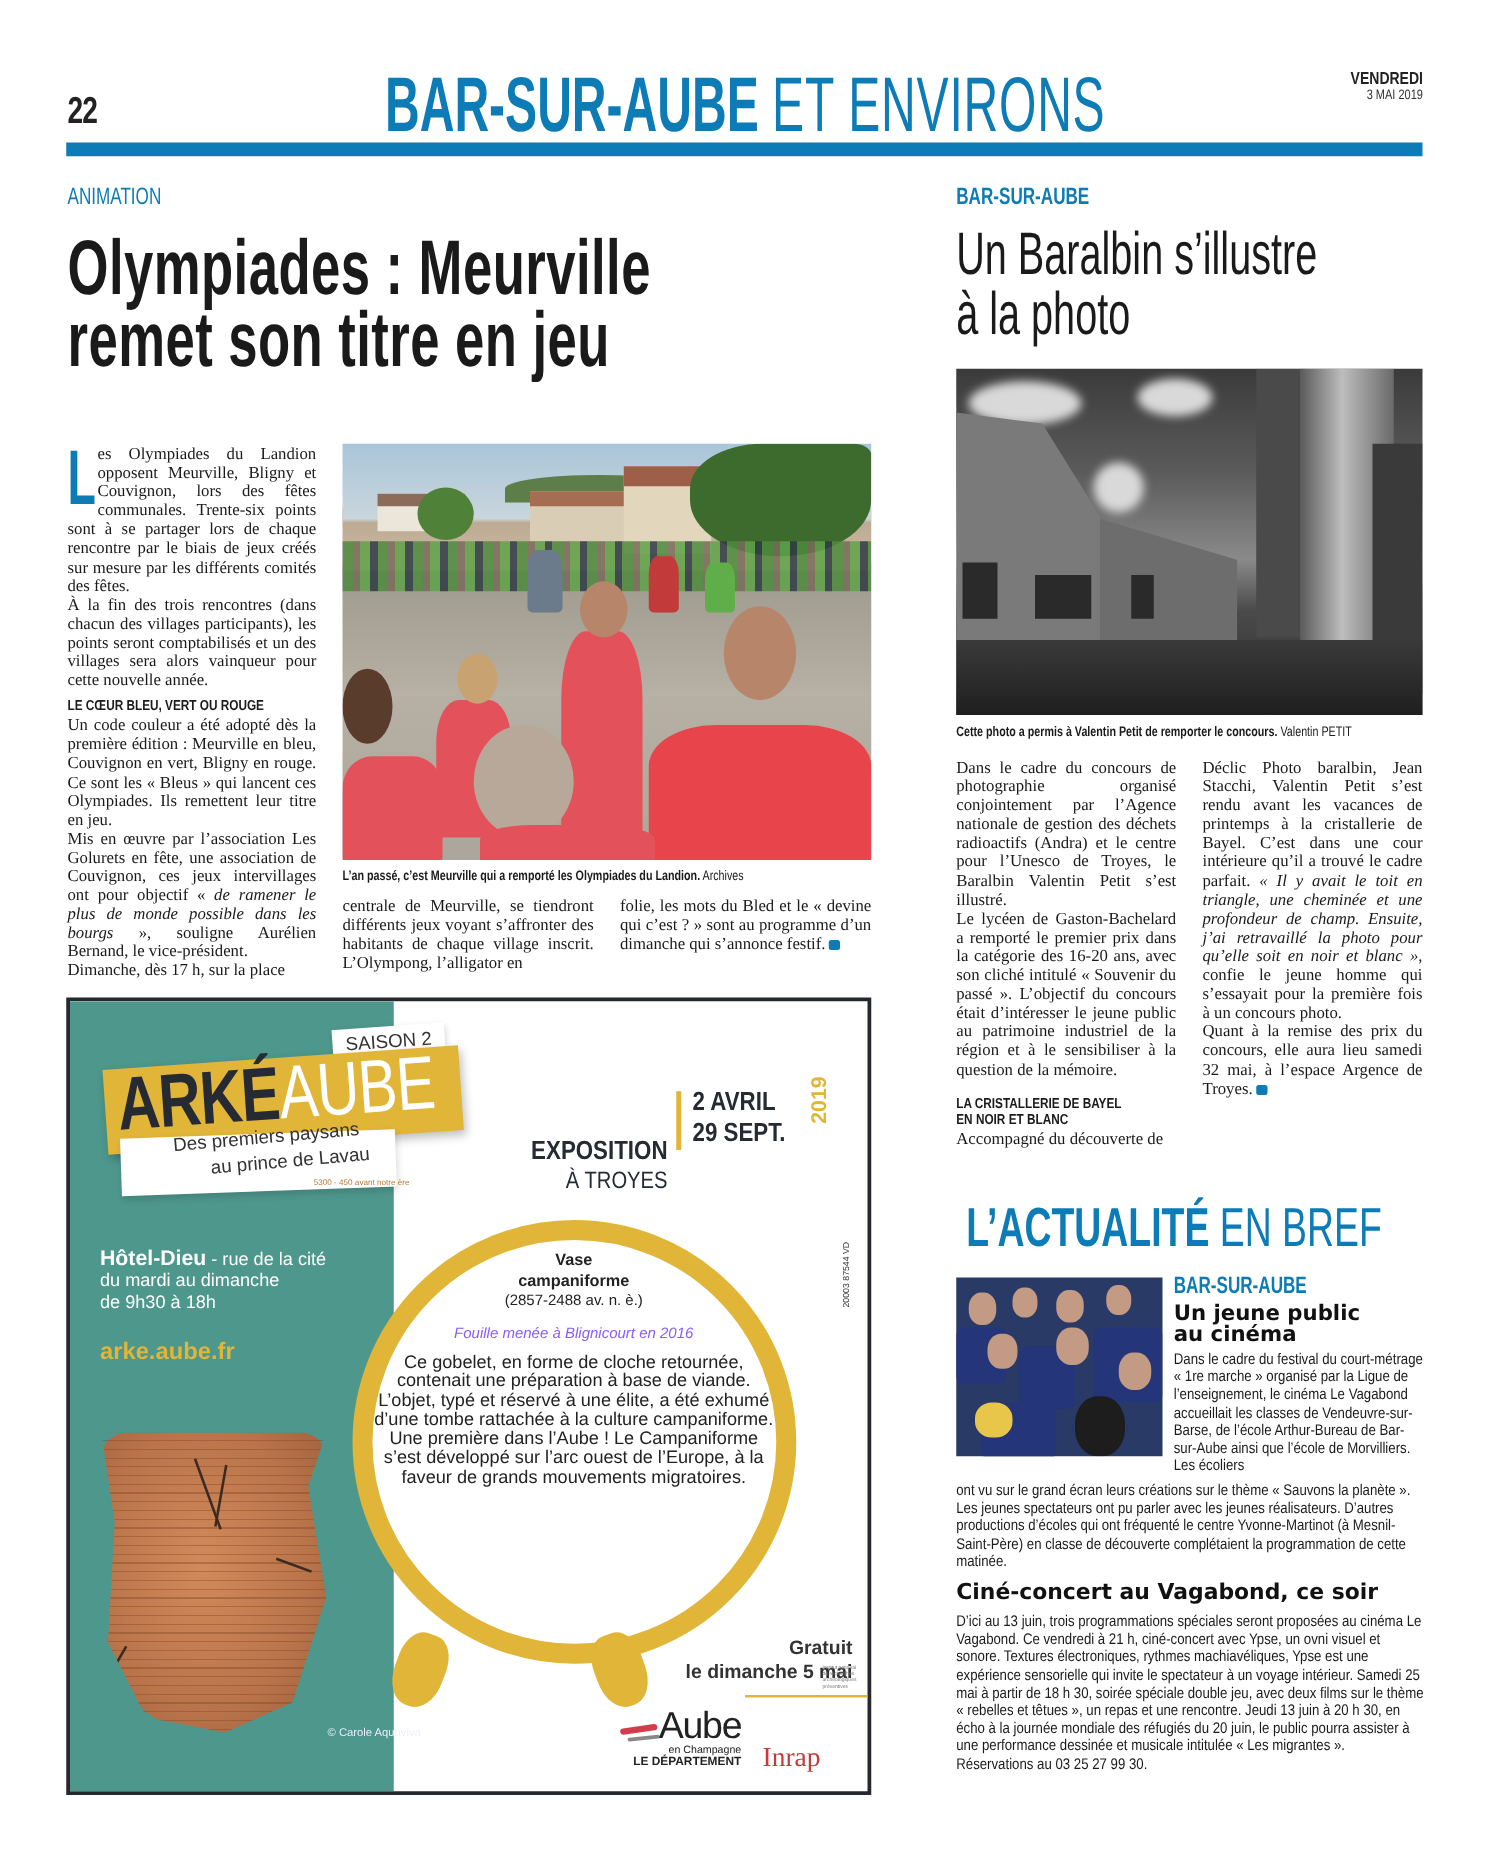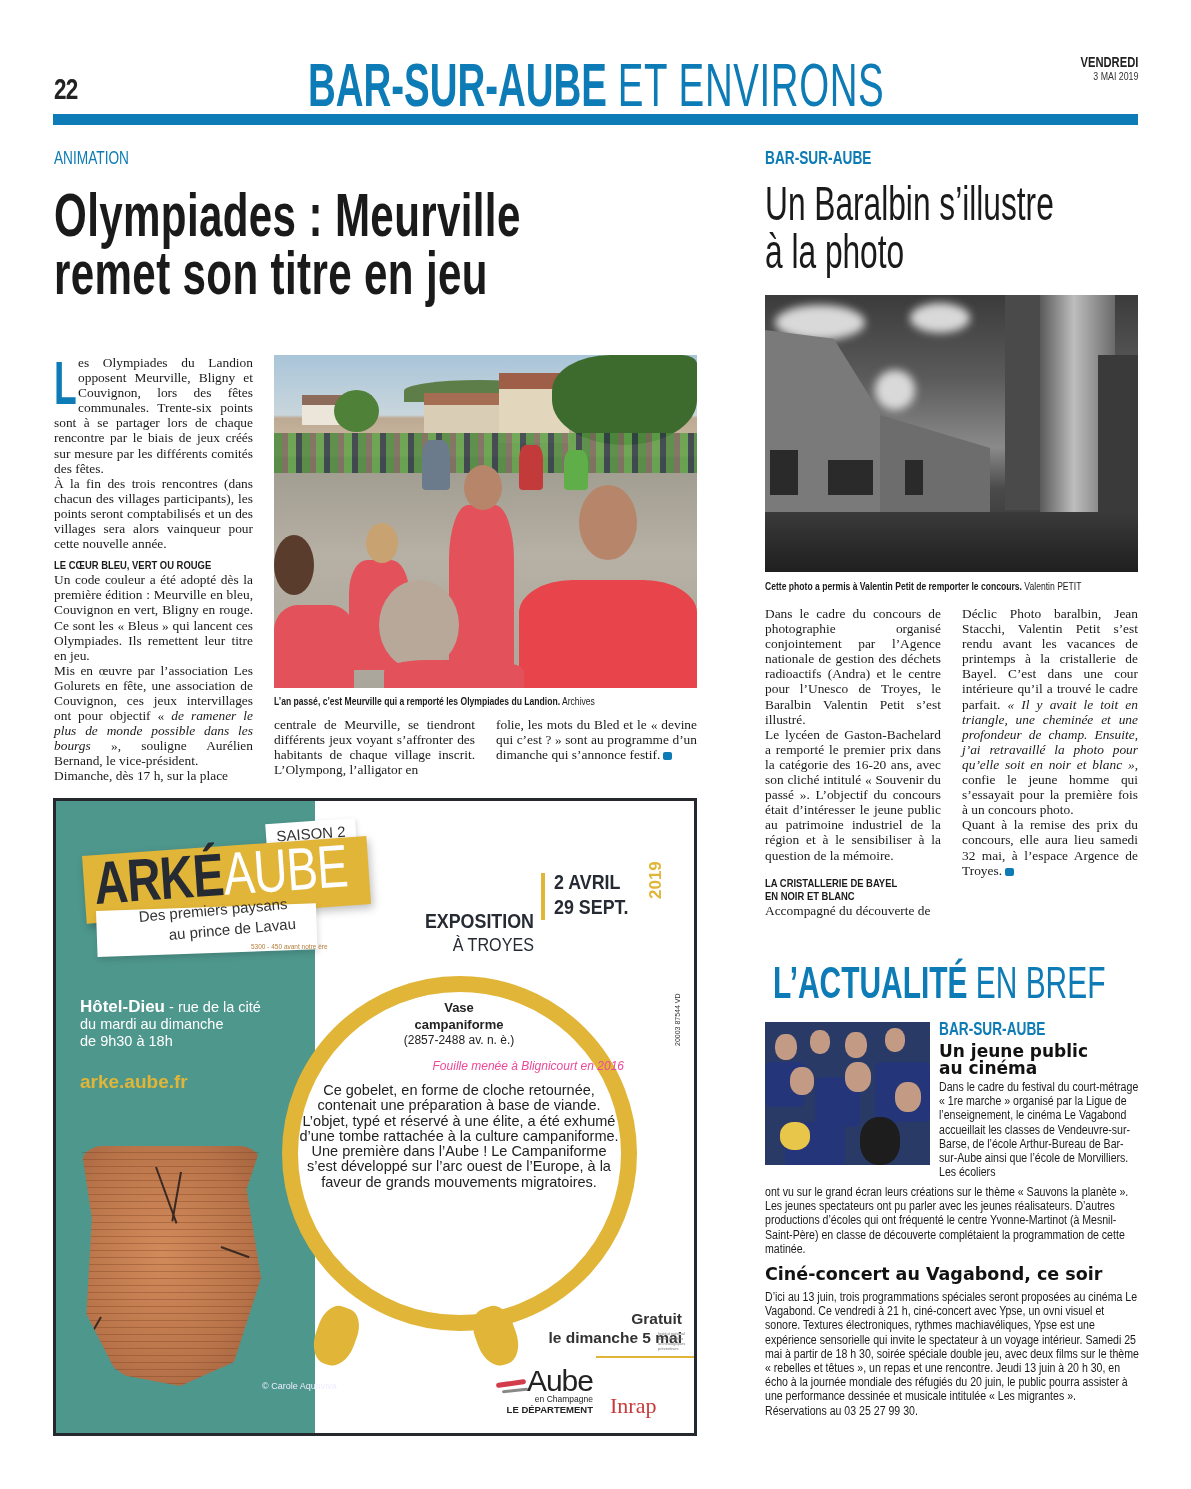--- a/index.html
+++ b/index.html
@@ -81,21 +81,21 @@
   .ad .vbar { position: absolute; left: 485px; top: 72px; width: 4px; height: 47px; background: #e1b538; }
   .ad .dates { position: absolute; left: 498px; top: 68px; font-family: "Liberation Sans", sans-serif; font-weight: bold; font-size: 21px; line-height: 25px; color: #262a33; transform: scaleX(0.85); transform-origin: left top; white-space: nowrap; }
   .ad .year { position: absolute; left: 590px; top: 98px; font-family: "Liberation Sans", sans-serif; font-weight: bold; font-size: 17px; color: #e1b538; transform: rotate(-90deg); transform-origin: left top; white-space: nowrap; }
   .ad .info { position: absolute; left: 24px; top: 197px; font-family: "Liberation Sans", sans-serif; color: #ffffff; font-size: 14.5px; line-height: 17px; }
   .ad .info b { font-size: 17px; }
   .ad .url { position: absolute; left: 24px; top: 270px; font-family: "Liberation Sans", sans-serif; font-weight: bold; font-size: 19px; color: #e1b538; }
   .ad .ring { position: absolute; left: 226px; top: 175px; width: 355px; height: 355px; border: 16px solid #e1b538; border-radius: 50%; background: #ffffff; }
   .ad .ring-text { position: absolute; left: 238px; top: 198px; width: 330px; text-align: center; font-family: "Liberation Sans", sans-serif; color: #222; }
   .ad .ring-text .t1 { font-weight: bold; font-size: 13px; line-height: 17px; }
   .ad .ring-text .t2 { font-weight: normal; font-size: 12px; line-height: 14px; }
-  .ad .ring-text .t3 { font-style: italic; font-size: 12px; color: #ec4899; margin-top: 12px; text-align: right; }
+  .ad .ring-text .t3 { font-style: italic; font-size: 12px; color: #8b5cf6; margin-top: 12px; }
   .ad .ring-text .t4 { font-size: 14.5px; line-height: 15.3px; margin-top: 10px; padding: 0 4px; }
   .ad .code { position: absolute; left: 618px; top: 245px; font-family: "Liberation Sans", sans-serif; font-size: 7px; color: #333; transform: rotate(-90deg); transform-origin: left top; white-space: nowrap; }
   .ad .tassel { position: absolute; width: 40px; height: 60px; background: #e1b538; border-radius: 40% 40% 45% 45%; }
   .ad .vase { position: absolute; left: 25px; top: 345px; width: 180px; height: 240px; background: radial-gradient(ellipse at 45% 45%, #d18a5a 0%, #b9744a 60%, #9d5f3b 100%); border-radius: 12% 12% 45% 45% / 8% 8% 40% 40%; clip-path: polygon(0 0, 100% 0, 92% 18%, 100% 55%, 85% 90%, 55% 100%, 20% 95%, 3% 70%, 6% 30%); }
   .ad .vase .rings { position: absolute; inset: 0; background: repeating-linear-gradient(180deg, transparent 0 6px, rgba(120,60,30,0.35) 6px 7px); }
   .ad .vase .crack { position: absolute; background: #3a2a22; height: 2px; transform-origin: left center; }
   .ad .credit { position: absolute; left: 170px; top: 580px; font-family: "Liberation Sans", sans-serif; font-size: 9px; color: #eef; padding-left: 36px; }
   .ad .gratuit { position: absolute; right: 12px; top: 508px; text-align: right; font-family: "Liberation Sans", sans-serif; font-weight: bold; font-size: 15.5px; line-height: 19px; color: #333; }
   .ad .gline { position: absolute; left: 540px; top: 555px; width: 100px; height: 2px; background: #e1b538; }
   .ad .aube-logo { position: absolute; left: 437px; top: 566px; font-family: "Liberation Sans", sans-serif; color: #222; text-align: right; width: 100px; }

